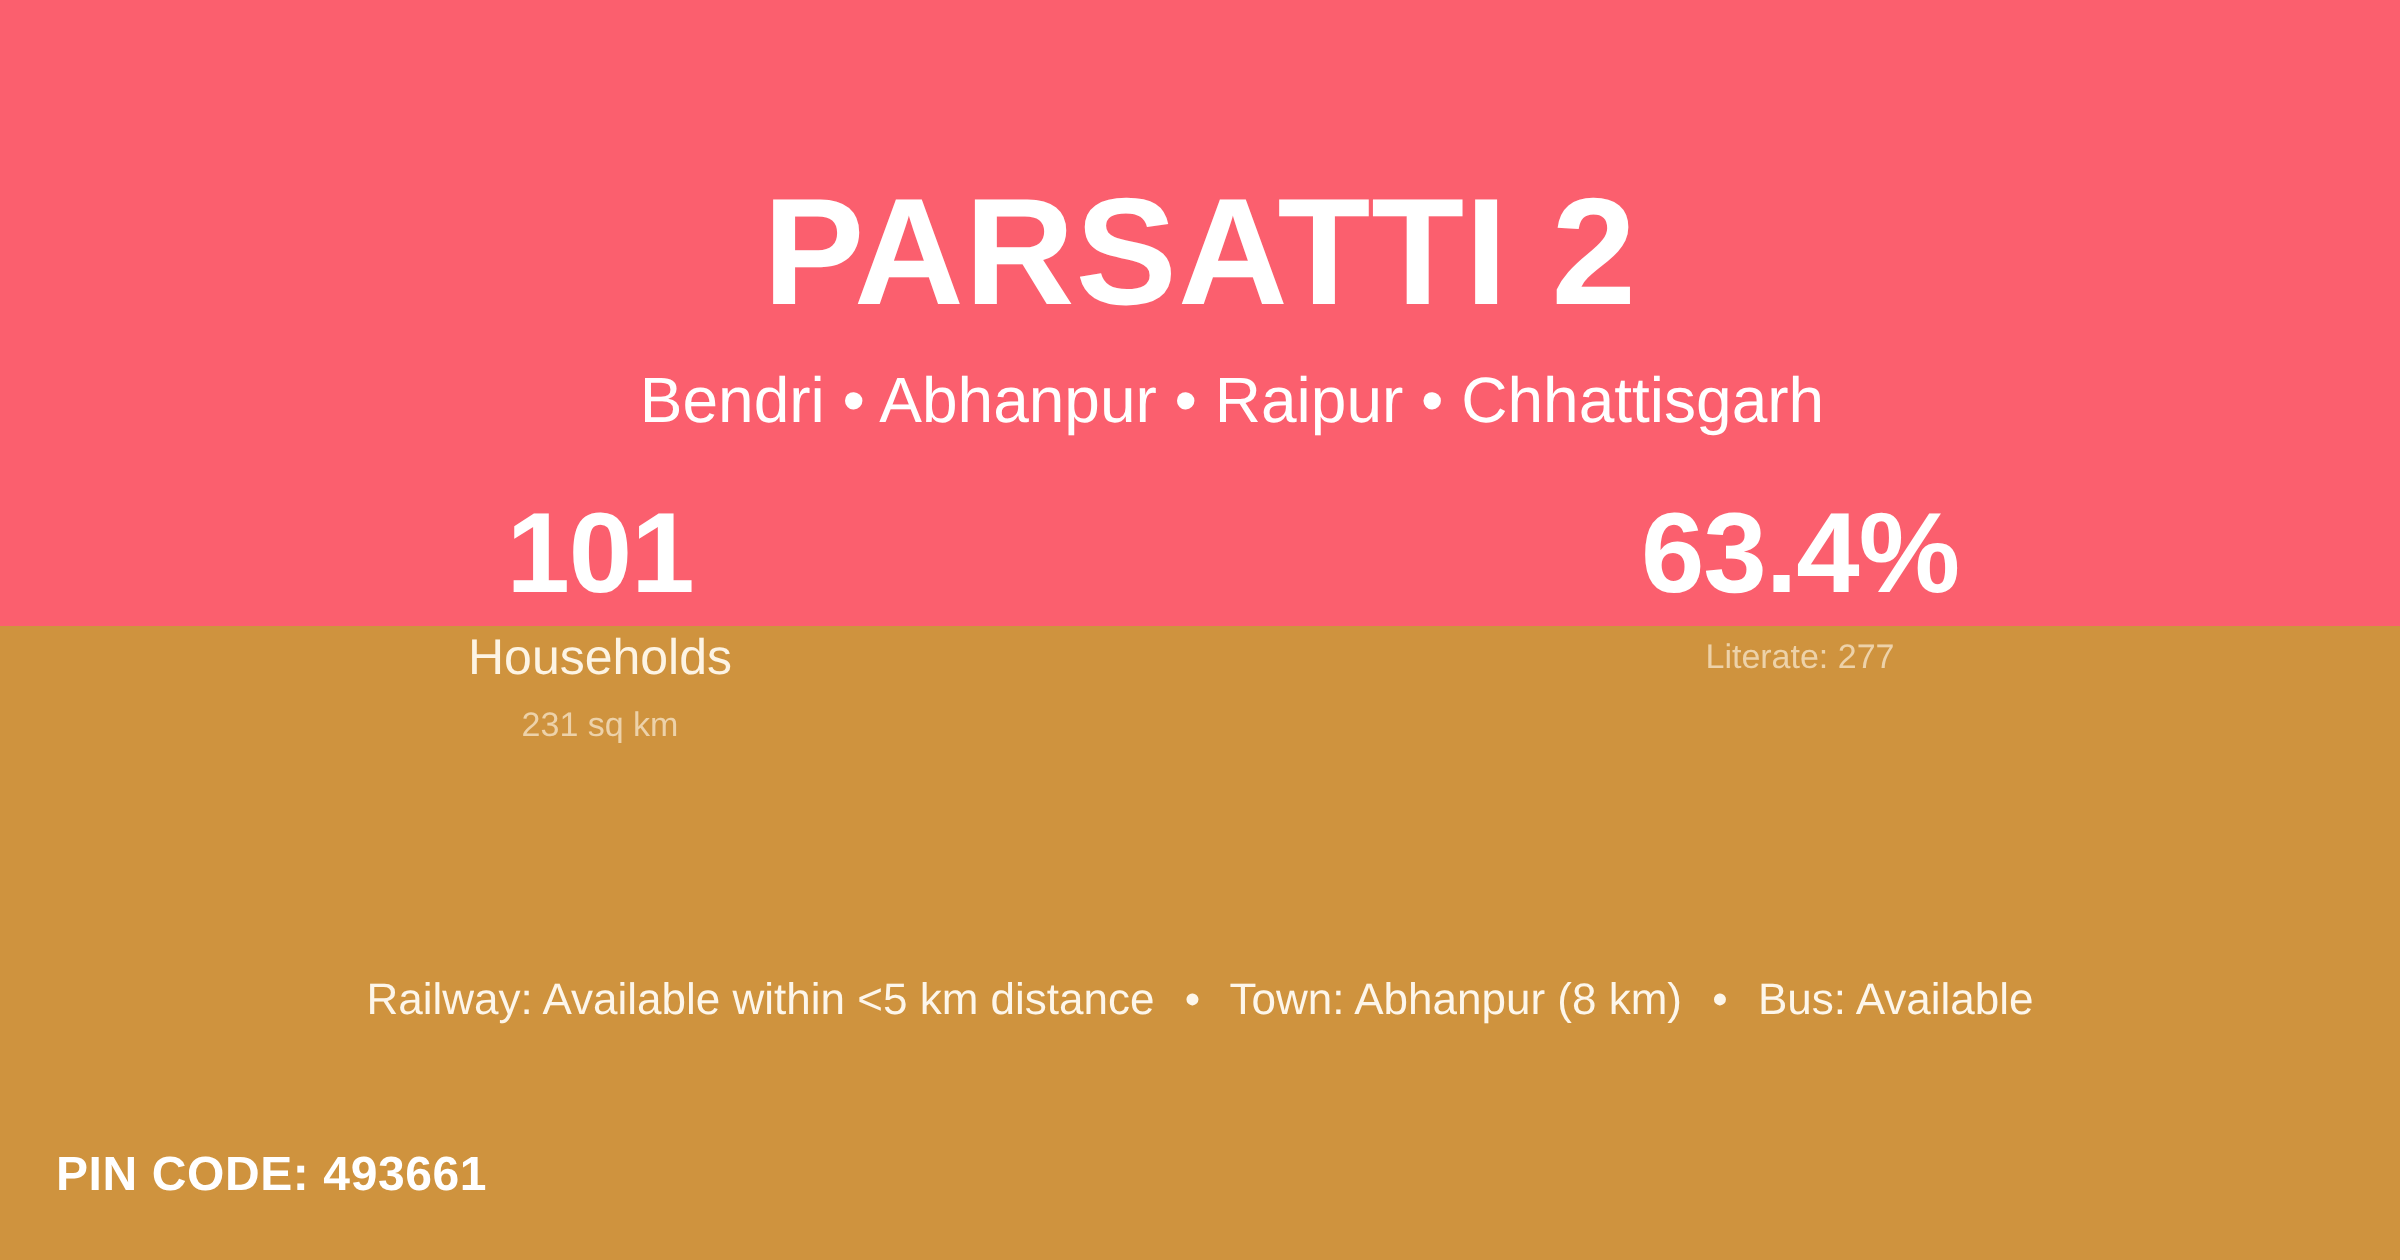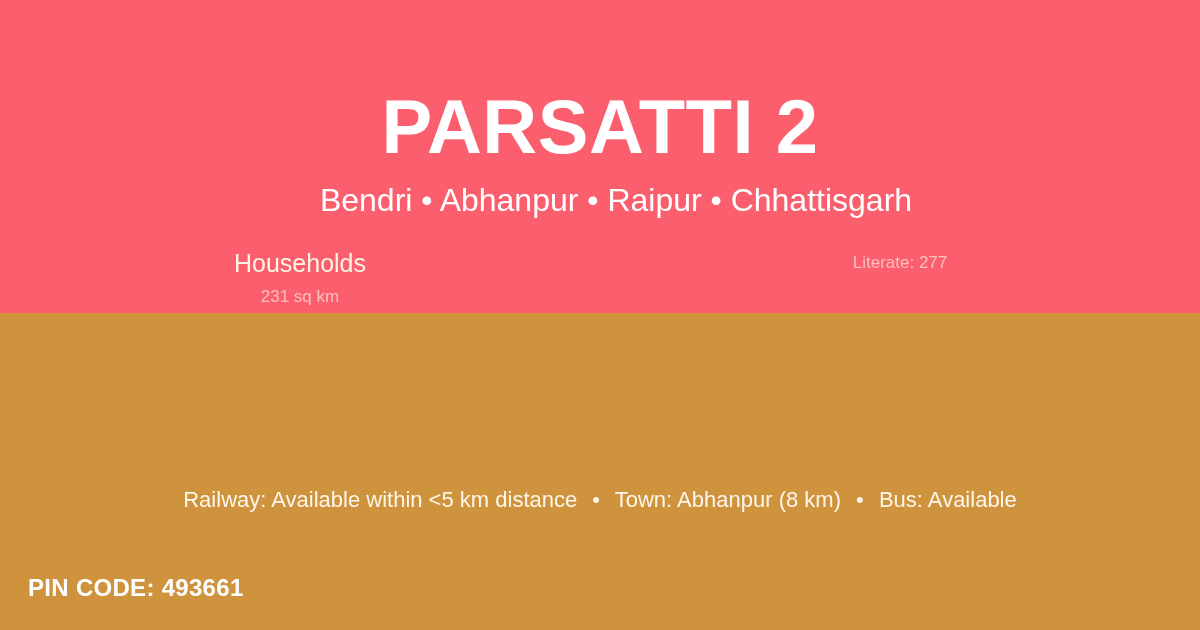--- a/index.html
+++ b/index.html
@@ -173,25 +173,27 @@
 
   <div class="header">
     <h1 class="village-title">PARSATTI 2</h1>
     <div class="village-location">Bendri • Abhanpur • Raipur • Chhattisgarh</div>
   </div>
 
   <div class="stats">
 
 
     <div class="stat">
+      <div class="stat-value">101</div>
       <div class="stat-label">Households</div>
       <div class="stat-sub">231 sq km</div>
     </div>
 
     <div class="stat">
+      <div class="stat-value">63.4%</div>
       <div class="stat-sub">Literate: 277</div>
     </div>
 
   </div>
 
   <div class="amenities">
     <span>Railway: Available within &lt;5 km distance</span>
     <span class="sep">•</span>
     <span>Town: Abhanpur (8 km)</span>
     <span class="sep">•</span>

